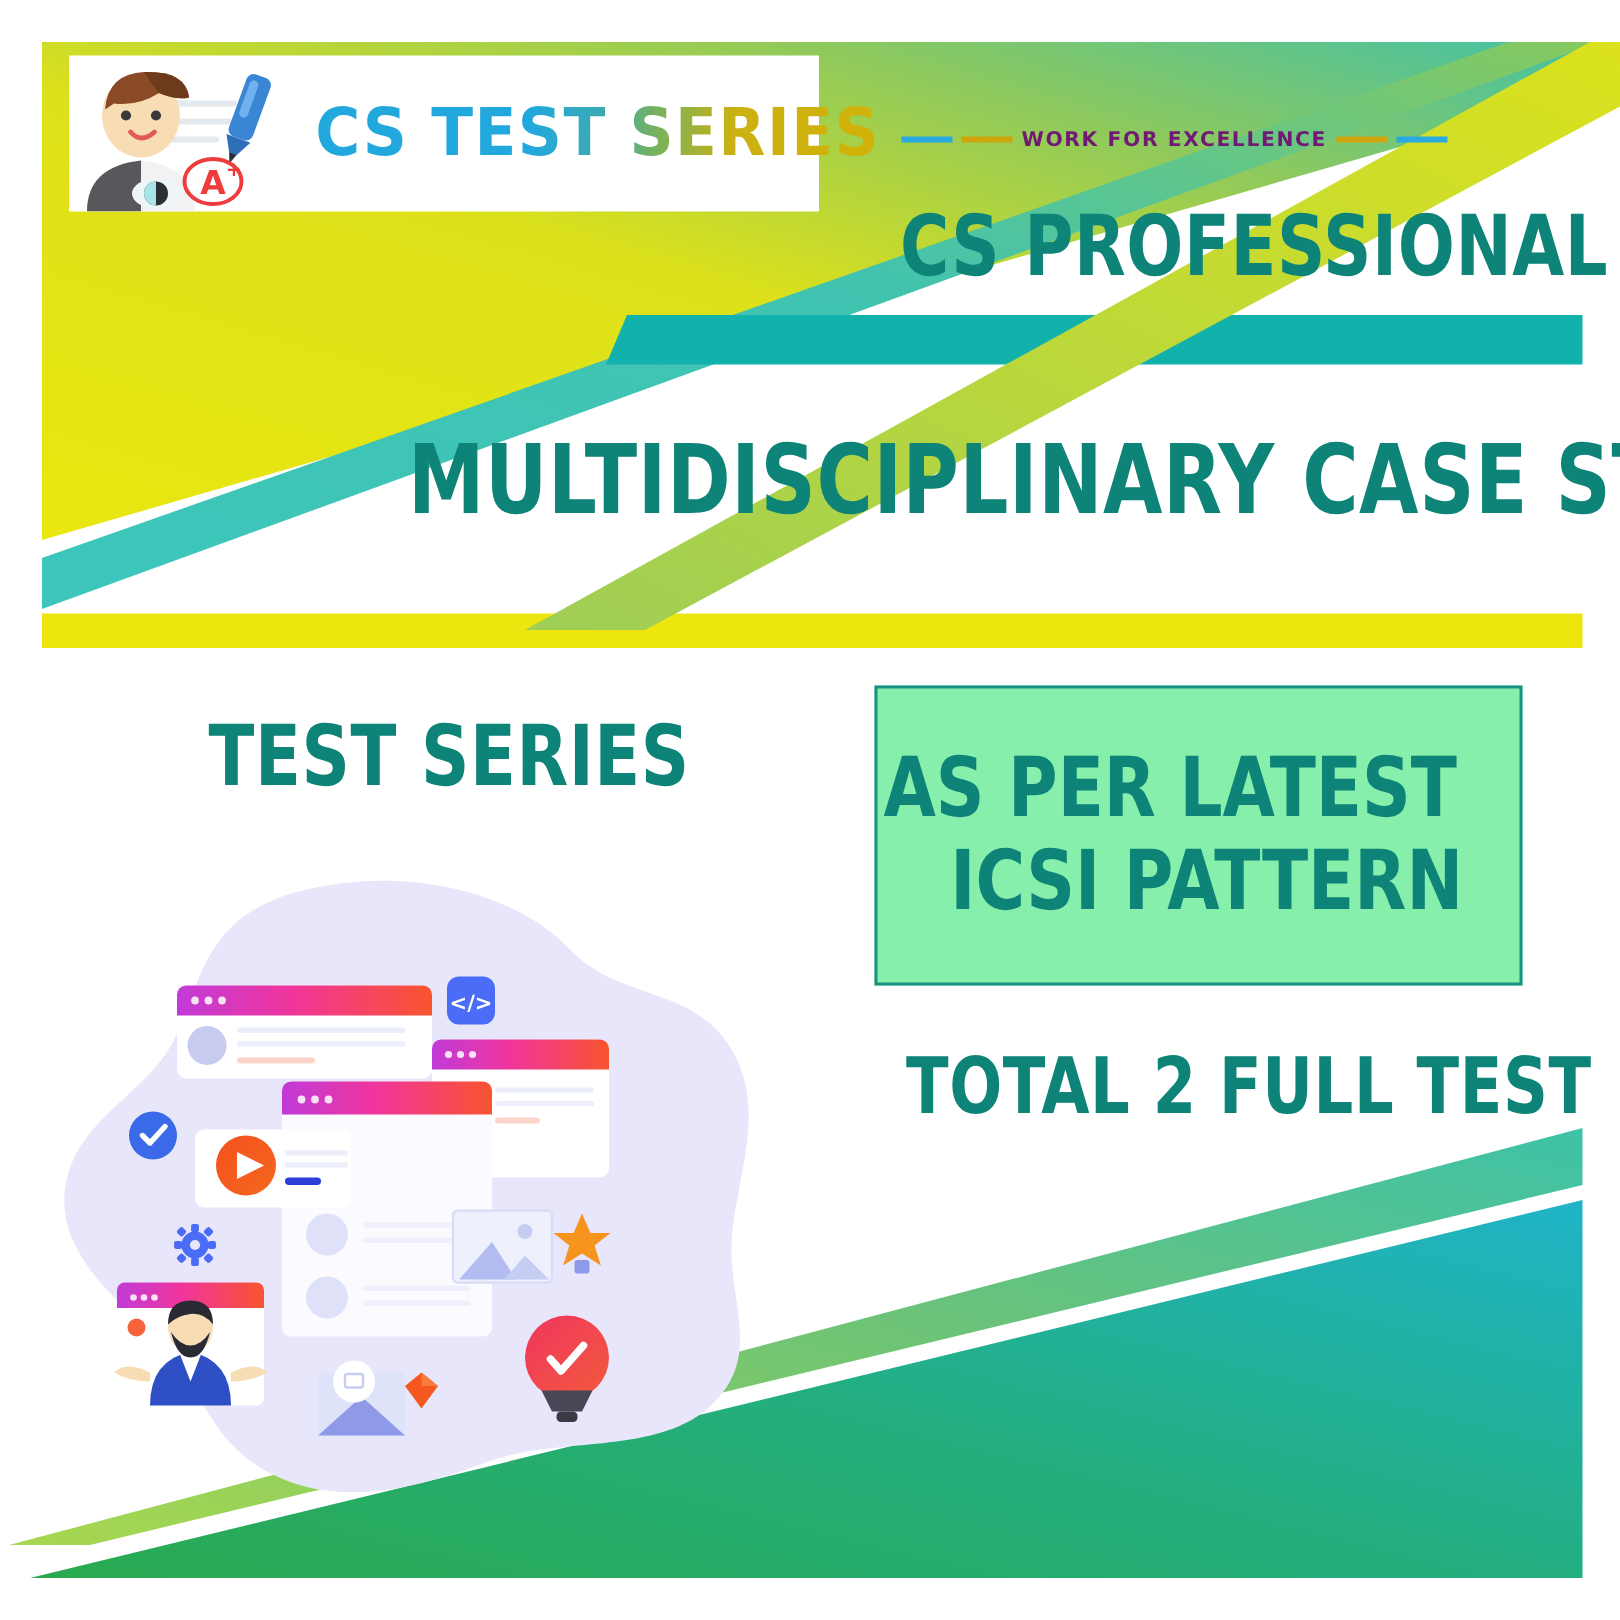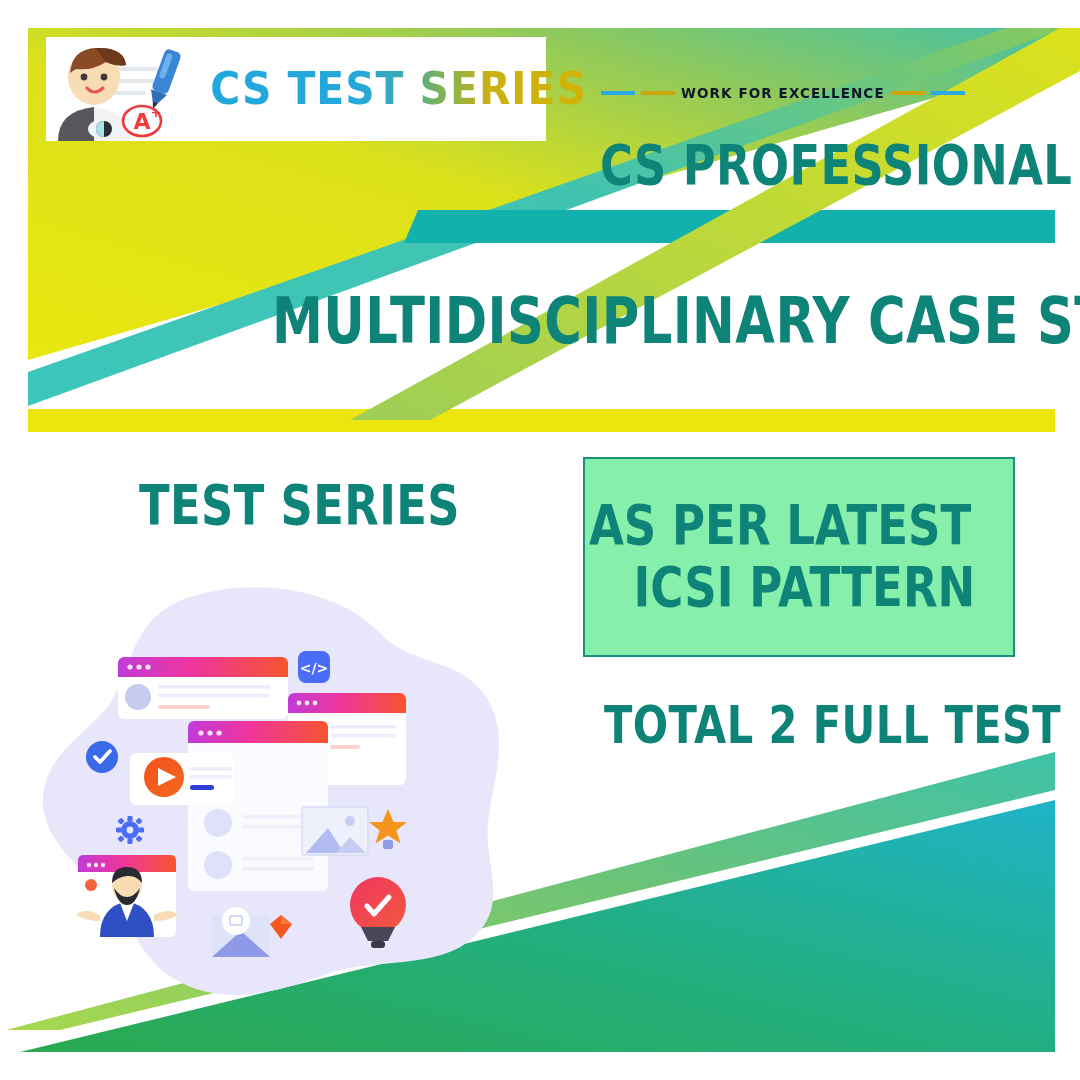--- a/index.html
+++ b/index.html
@@ -39,21 +39,21 @@
   }
   #logo-sub-row{
     display:flex;align-items:center;gap:6px;margin-top:7px;width:100%;
     justify-content:center;
   }
   .dashseg{height:4px;display:block;}
   .dash-cy{width:34px;background:#2aaae0;}
   .dash-gd{width:34px;background:#cfa50e;}
   #logo-sub{
     font-family:"DejaVu Sans", sans-serif;
-    font-size:13.5px;font-weight:bold;letter-spacing:1.1px;color:#0f172a;
+    font-size:13.5px;font-weight:bold;letter-spacing:1.1px;color:#701a75;
     white-space:nowrap;
   }
   
   .headline{
     position:absolute;z-index:5;
     font-family:"DejaVu Sans", sans-serif;
     font-weight:bold;color:#0e8377;
     white-space:nowrap;line-height:1;
   }
   #cs-professional{

